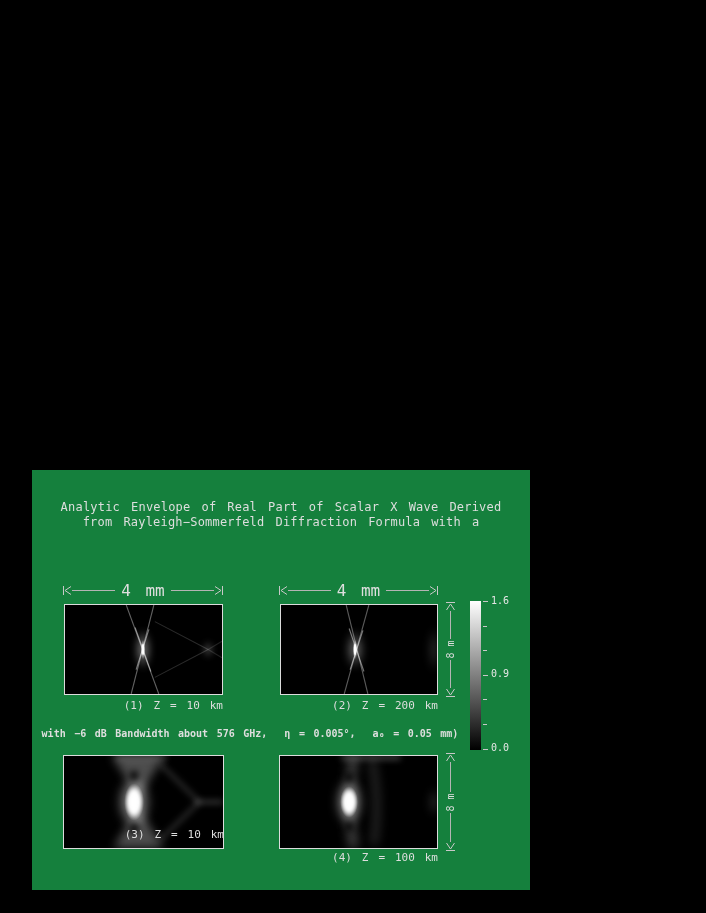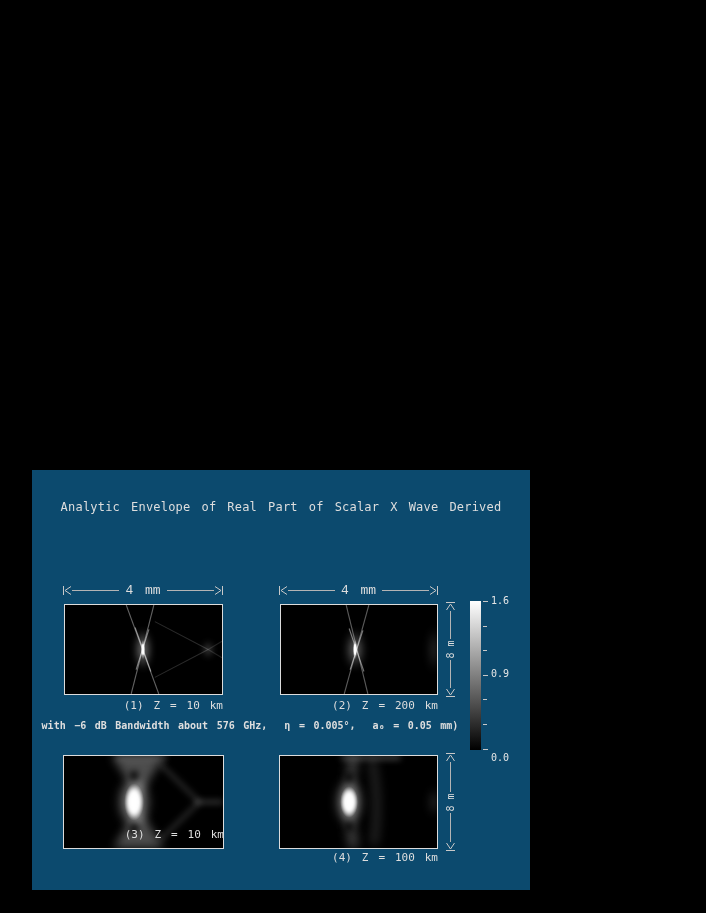--- a/index.html
+++ b/index.html
@@ -1,52 +1,53 @@
 <!DOCTYPE html>
 <html><head>
 <meta charset="utf-8">
 <style>
   html,body{margin:0;padding:0;background:#000;}
   body{width:706px;height:913px;position:relative;overflow:hidden;
        font-family:"DejaVu Sans Mono","Liberation Mono",monospace;}
-  #window{position:absolute;left:32px;top:470px;width:498px;height:420px;background:#0c4a6e;}
+  #window{position:absolute;left:32px;top:470px;width:498px;height:420px;background:#15803d;}
   .abs{position:absolute;}
   .txt{color:#dedede;white-space:pre;text-align:center;}
   .title-line{font-size:12px;line-height:15.5px;word-spacing:0.30em;letter-spacing:0.2px;}
   .sub1{font-size:11px;word-spacing:0.30em;}
   .sub2-line{font-size:10px;line-height:12.5px;font-weight:700;word-spacing:0.25em;}
   .caption{font-size:11px;word-spacing:0.30em;text-align:right;}
   .cb-label{font-size:10px;color:#e6e6e6;white-space:pre;}
   
   .panel{position:absolute;border:1px solid #dcdcdc;background:#000;box-sizing:border-box;}
   .panel svg{display:block;width:100%;height:100%;}
   
   .hdim{position:absolute;display:flex;align-items:center;height:13px;}
   .hdim .vtick{width:1px;height:9px;background:#c8c8c8;}
   .hdim .hline{flex:1;height:1px;background:#b4b4b4;}
-  .hdim .hlabel{color:#dedede;font-size:13px;padding:0 6px;white-space:pre;word-spacing:0.3em;font-family:Liberation Mono, monospace;}
+  .hdim .hlabel{color:#dedede;font-size:16px;padding:0 6px;white-space:pre;word-spacing:0.3em;}
   .ah{flex:none;}
   
   .vdim{position:absolute;display:flex;flex-direction:column;align-items:center;width:13px;}
   .vdim .htick{height:1px;width:9px;background:#c8c8c8;}
   .vdim .vline{flex:1;width:1px;background:#b4b4b4;}
   .vdim .vlabel{color:#dedede;font-size:10px;padding:5px 0;white-space:nowrap;
                 transform:rotate(-90deg);}
   
   #colorbar{position:absolute;left:438px;top:131px;width:11px;height:149px;
             background:linear-gradient(#ffffff,#000000);}
   .cb-tick{position:absolute;left:451px;width:5px;height:1px;background:#c8c8c8;}
   .cb-tick.minor{width:4px;}
 </style>
 </head>
 <body>
 
 <div id="window">
 
   <div class="abs txt title-line" style="left:0;top:30px;width:498px;">Analytic Envelope of Real Part of Scalar X Wave Derived</div>
+  <div class="abs txt title-line" style="left:0;top:45px;width:498px;">from Rayleigh−Sommerfeld Diffraction Formula with a</div>
 
 
   <div class="hdim" style="left:31px;top:114px;width:160px;">
     <div class="vtick"></div>
     <svg class="ah" width="8" height="9">
         <path d="M7,0.5 L1,4.5 L7,8.5" fill="none" stroke="#c8c8c8" stroke-width="1"></path>
       </svg>
     <div class="hline"></div>
     <span class="hlabel">4 mm</span>
     <div class="hline"></div>
@@ -141,21 +142,21 @@
     <div class="vline"></div>
     <svg class="ah" width="9" height="8">
         <path d="M0.5,1 L4.5,7 L8.5,1" fill="none" stroke="#c8c8c8" stroke-width="1"></path>
       </svg>
     <div class="htick"></div>
   </div>
 
   <div class="abs txt caption" style="left:32px;top:229px;width:159px;">(1) Z = 10 km</div>
   <div class="abs txt caption" style="left:248px;top:229px;width:158px;">(2) Z = 200 km</div>
 
-  <div class="abs txt sub2-line" style="left:0;top:250px;width:436px;">with −6 dB Bandwidth about 576 GHz,  η = 0.005°,  a₀ = 0.05 mm)</div>
+  <div class="abs txt sub2-line" style="left:0;top:258px;width:436px;">with −6 dB Bandwidth about 576 GHz,  η = 0.005°,  a₀ = 0.05 mm)</div>
 
   <div class="panel" style="left:31px;top:285px;width:161px;height:94px;">
     <svg viewBox="0 0 161 94" preserveAspectRatio="none">
       <defs>
         <filter id="f3b" filterUnits="userSpaceOnUse" x="-12" y="-12" width="185" height="118">
             <feGaussianBlur stdDeviation="5"></feGaussianBlur>
           </filter>
         <filter id="f3c" filterUnits="userSpaceOnUse" x="-12" y="-12" width="185" height="118">
             <feGaussianBlur stdDeviation="3"></feGaussianBlur>
           </filter>
@@ -236,15 +237,15 @@
   <div id="colorbar"></div>
   <div class="cb-tick" style="top:131px;"></div>
   <div class="cb-tick minor" style="top:156px;"></div>
   <div class="cb-tick minor" style="top:180px;"></div>
   <div class="cb-tick" style="top:205px;"></div>
   <div class="cb-tick minor" style="top:229px;"></div>
   <div class="cb-tick minor" style="top:254px;"></div>
   <div class="cb-tick" style="top:279px;"></div>
   <div class="abs cb-label" style="left:459px;top:125px;">1.6</div>
   <div class="abs cb-label" style="left:459px;top:198px;">0.9</div>
-  <div class="abs cb-label" style="left:459px;top:272px;margin-top:10px;">0.0</div>
+  <div class="abs cb-label" style="left:459px;top:272px;">0.0</div>
 
 </div>
 
 </body></html>

